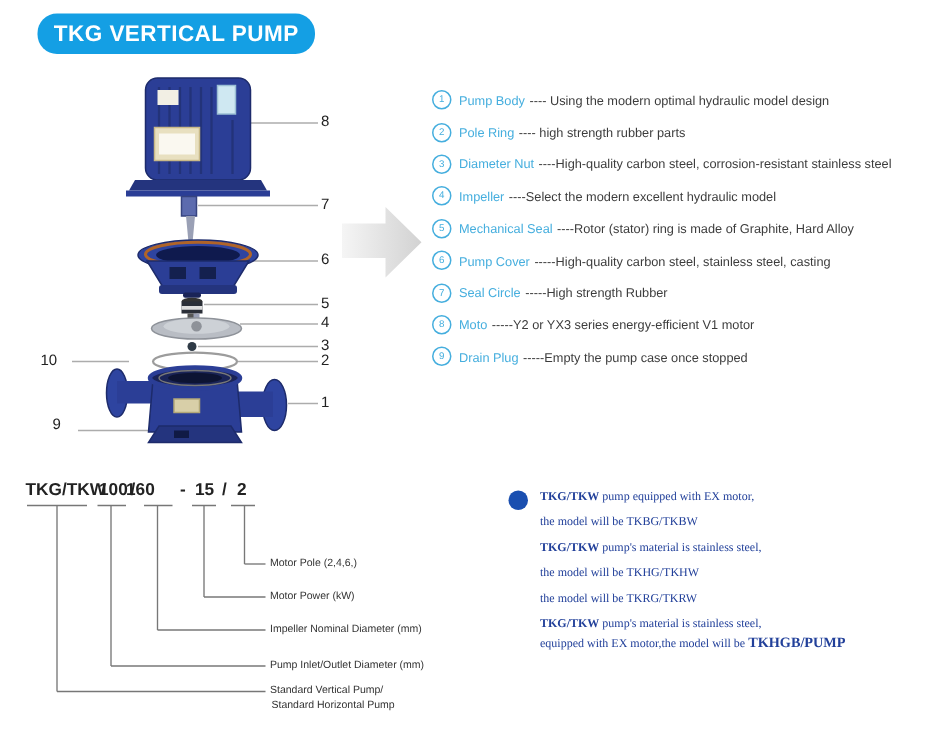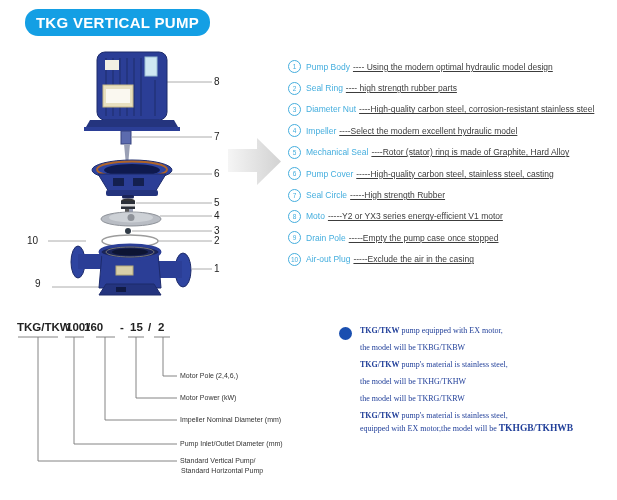--- a/index.html
+++ b/index.html
@@ -13,21 +13,21 @@
 
   
   .callout{position:absolute;font-size:10px;color:#222;line-height:10px;}
 
   
   .plist{position:absolute;left:288px;top:56px;width:326px;}
   .plist-row{height:21.4px;display:flex;align-items:center;white-space:nowrap;}
   .pnum{flex:0 0 auto;width:11px;height:11px;border:1px solid #45AEDE;border-radius:50%;
         color:#45AEDE;font-size:6.5px;line-height:11px;text-align:center;margin-right:5px;}
   .pname{color:#45AEDE;font-size:8.5px;margin-right:3px;}
-  .pdesc{color:#3C3C3C;font-size:8.5px;text-decoration:underline;}
+  .pdesc{color:#3C3C3C;font-size:8.5px;}
 
   
   .mseg{position:absolute;top:321px;font-weight:bold;font-size:11.5px;color:#222;}
   .mlabel{position:absolute;font-size:7px;color:#333;white-space:nowrap;line-height:8px;}
 
   
   .bullet{position:absolute;left:339px;top:327px;width:13px;height:13px;border-radius:50%;
           background:#1A4FB0;}
   .notes{position:absolute;left:360px;top:325px;width:255px;color:#22409A;font-size:8px;line-height:11px;}
   .notes p{margin:0 0 6px 0;font-family:Liberation Serif, serif;}
@@ -152,21 +152,21 @@
   </svg>
 
   <div class="plist">
     <div class="plist-row">
       <span class="pnum">1</span>
       <span class="pname">Pump Body</span>
       <span class="pdesc">---- Using the modern optimal hydraulic model design</span>
     </div>
     <div class="plist-row">
       <span class="pnum">2</span>
-      <span class="pname">Seal Ring</span>
+      <span class="pname">Pole Ring</span>
       <span class="pdesc">---- high strength rubber parts</span>
     </div>
     <div class="plist-row">
       <span class="pnum">3</span>
       <span class="pname">Diameter Nut</span>
       <span class="pdesc">----High-quality carbon steel, corrosion-resistant stainless steel</span>
     </div>
     <div class="plist-row">
       <span class="pnum">4</span>
       <span class="pname">Impeller</span>
@@ -187,27 +187,22 @@
       <span class="pname">Seal Circle</span>
       <span class="pdesc">-----High strength Rubber</span>
     </div>
     <div class="plist-row">
       <span class="pnum">8</span>
       <span class="pname">Moto</span>
       <span class="pdesc">-----Y2 or YX3 series energy-efficient V1 motor</span>
     </div>
     <div class="plist-row">
       <span class="pnum">9</span>
-      <span class="pname">Drain Pole</span>
+      <span class="pname">Drain Plug</span>
       <span class="pdesc">-----Empty the pump case once stopped</span>
-    </div>
-    <div class="plist-row">
-      <span class="pnum">10</span>
-      <span class="pname">Air-out Plug</span>
-      <span class="pdesc">-----Exclude the air in the casing</span>
     </div>
   </div>
 
   <svg style="left:10px;top:315px;" width="300" height="165" viewBox="0 0 300 165">
     <g stroke="#777" stroke-width="0.9" fill="none">
       <line x1="8" y1="22" x2="48" y2="22"></line>
       <line x1="55" y1="22" x2="74" y2="22"></line>
       <line x1="86" y1="22" x2="105" y2="22"></line>
       <line x1="118" y1="22" x2="134" y2="22"></line>
       <line x1="144" y1="22" x2="160" y2="22"></line>
@@ -241,16 +236,16 @@
   <span class="mlabel" style="left:181px;top:467px">Standard Horizontal Pump</span>
 
   <div class="bullet"></div>
   <div class="notes">
     <p><span class="nb">TKG/TKW</span><span> pump equipped with EX motor,</span></p>
     <p><span>the model will be TKBG/TKBW</span></p>
     <p><span class="nb">TKG/TKW</span><span> pump's material is stainless steel,</span></p>
     <p><span>the model will be TKHG/TKHW</span></p>
     <p><span>the model will be TKRG/TKRW</span></p>
     <p class="tight"><span class="nb">TKG/TKW</span><span> pump's material is stainless steel,</span></p>
-    <p><span>equipped with EX motor,the model will be </span><span class="nb2">TKHGB/TKHWB</span></p>
+    <p><span>equipped with EX motor,the model will be </span><span class="nb2">TKHGB/PUMP</span></p>
   </div>
 
 </div>
 
 </body></html>

